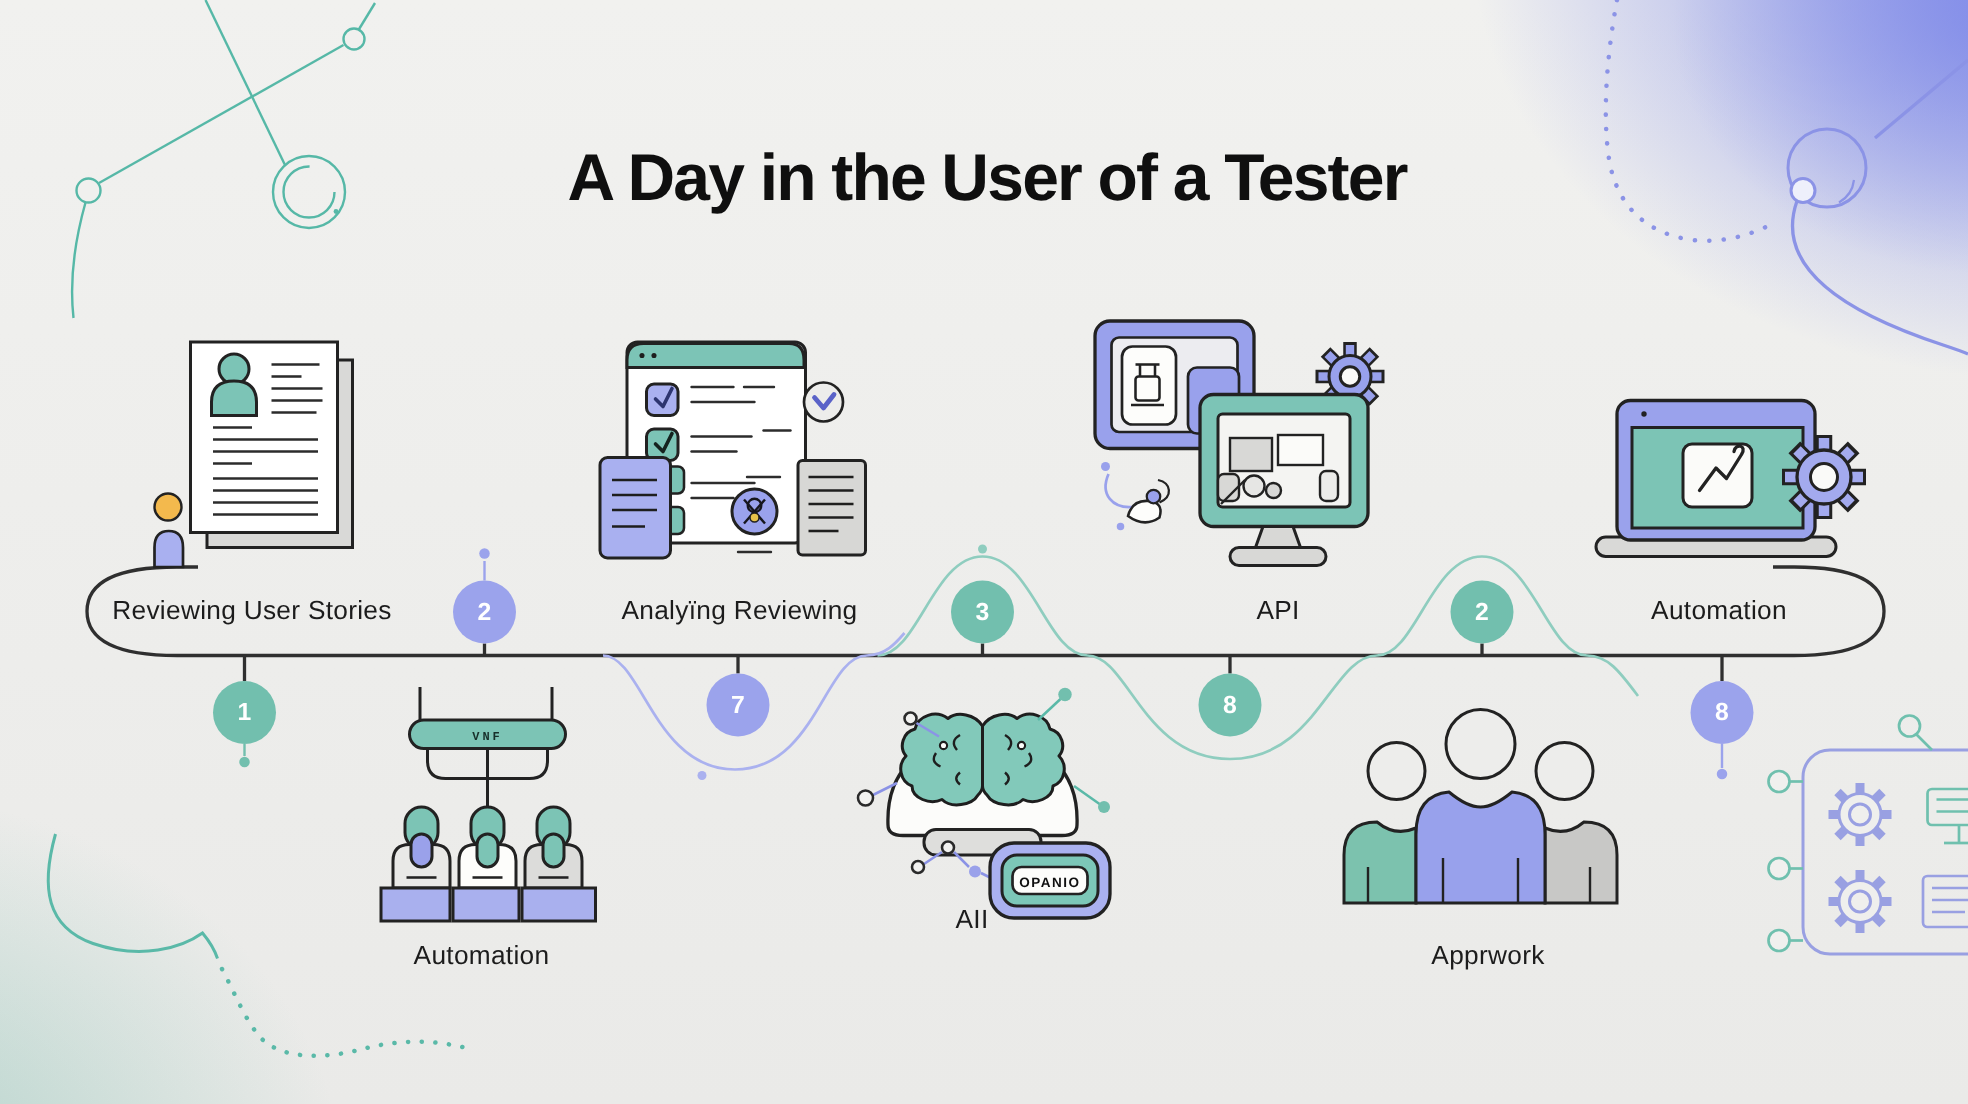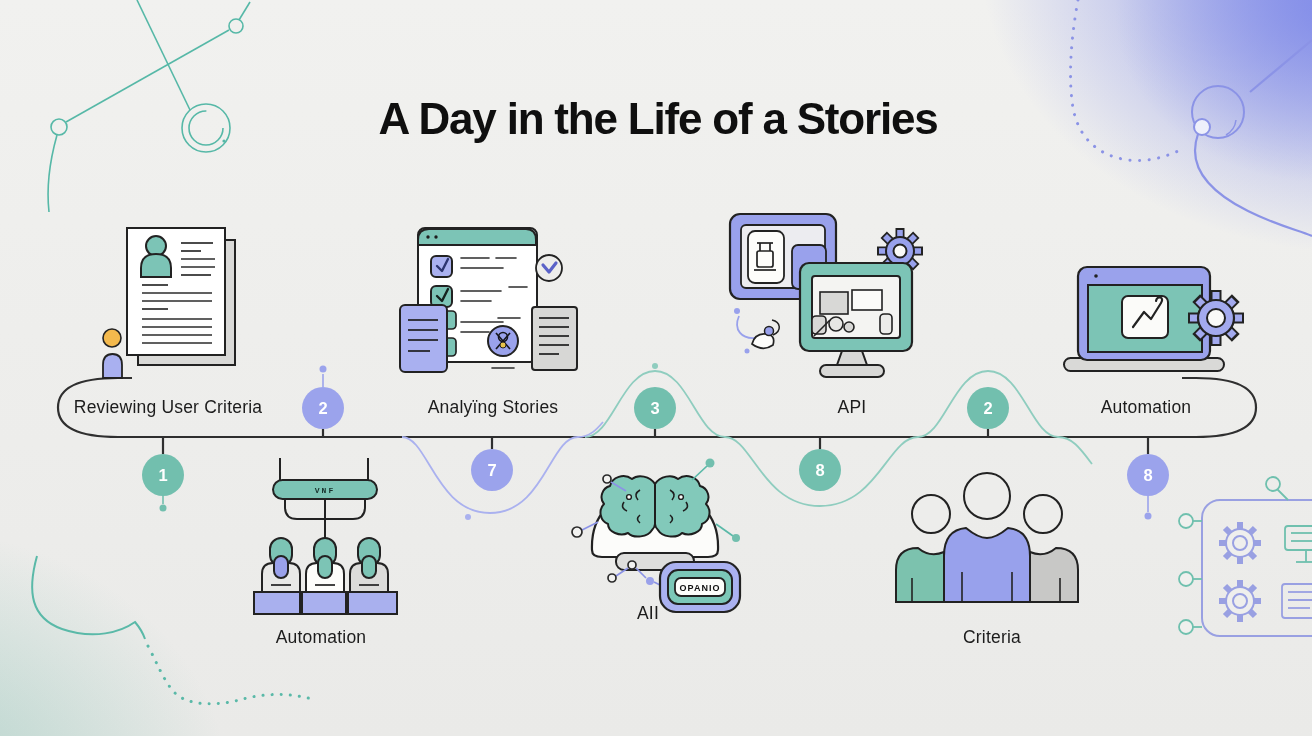--- a/index.html
+++ b/index.html
@@ -403,30 +403,30 @@
     <path d="M944 602 V556 Q944 530 966 528 Q978 538 987 538 Q996 538 1008 528 Q1030 530 1030 556 V602 Z" fill="#98a1ec" stroke-width="2"></path>
     <g stroke-width="1.6">
       <path d="M912 602 V578"></path>
           <path d="M962 602 V572"></path>
           <path d="M1012 602 V572"></path>
           <path d="M1060 602 V578"></path>
     </g>
   </g>
 </svg>
 
-<div class="title">A Day in the Life of a Stories</div>
-
-<div class="stage-label" style="left:168px;top:407px">Reviewing User Criteria</div>
-<div class="stage-label" style="left:493px;top:407px">Analyïng Stories</div>
+<div class="title">A Day in the User of a Tester</div>
+
+<div class="stage-label" style="left:168px;top:407px">Reviewing User Stories</div>
+<div class="stage-label" style="left:493px;top:407px">Analyïng Reviewing</div>
 <div class="stage-label" style="left:852px;top:407px">API</div>
 <div class="stage-label" style="left:1146px;top:407px">Automation</div>
 
 <div class="stage-label" style="left:321px;top:637px">Automation</div>
 <div class="stage-label" style="left:648px;top:613px">AII</div>
-<div class="stage-label" style="left:992px;top:637px">Criteria</div>
+<div class="stage-label" style="left:992px;top:637px">Apprwork</div>
 
 <div class="ms purple" style="left:323px;top:408px">2</div>
 <div class="ms teal" style="left:655px;top:408px">3</div>
 <div class="ms teal" style="left:988px;top:408px">2</div>
 <div class="ms teal" style="left:163px;top:475px">1</div>
 <div class="ms purple" style="left:492px;top:470px">7</div>
 <div class="ms teal" style="left:820px;top:470px">8</div>
 <div class="ms purple" style="left:1148px;top:475px">8</div>
 
 </div>

